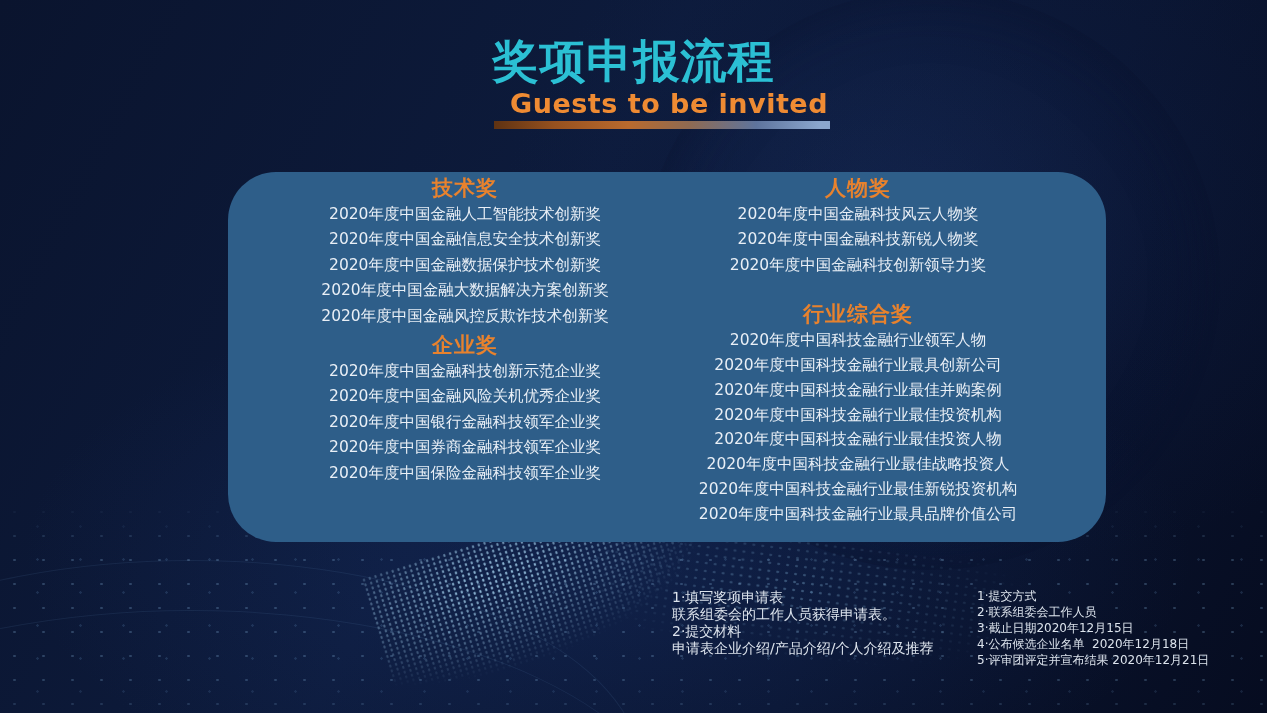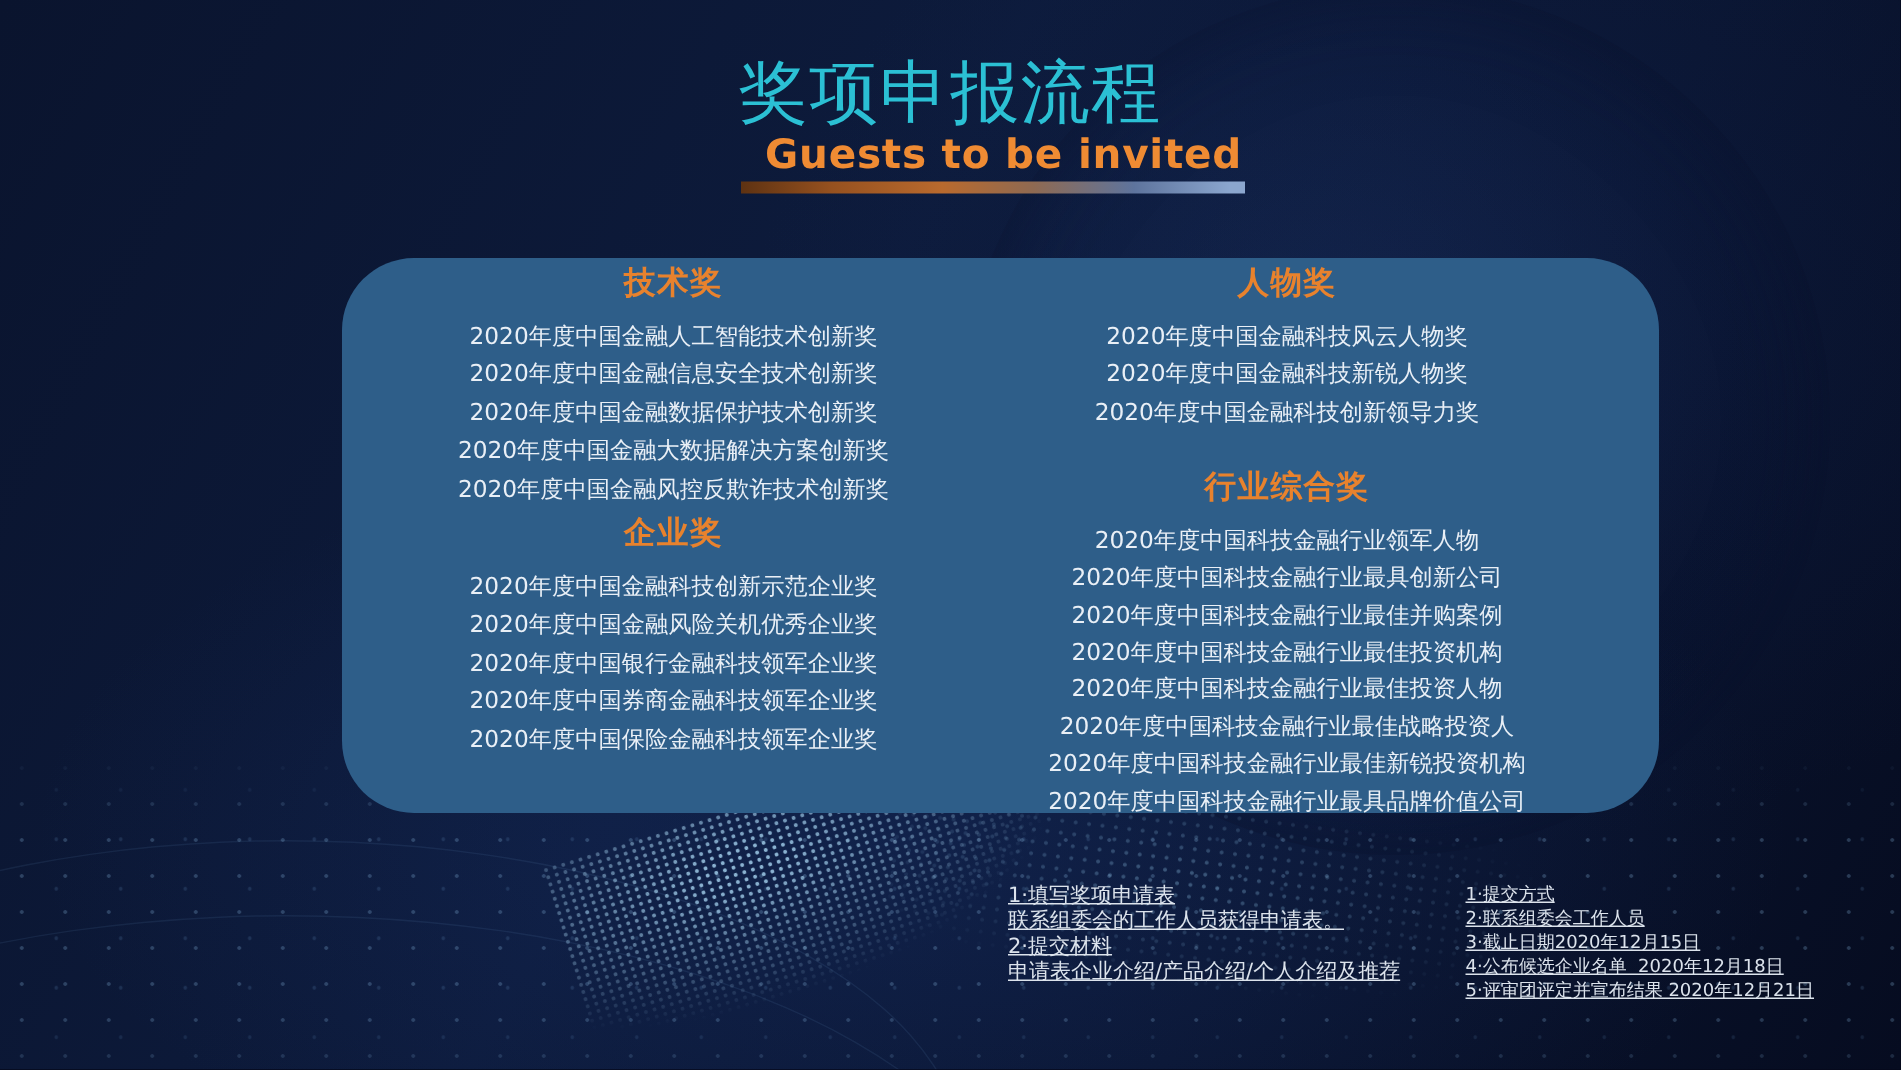--- a/index.html
+++ b/index.html
@@ -53,59 +53,59 @@
   .contour{
     position:absolute;border:1px solid rgba(120,165,215,.10);border-radius:50%;
   }
   .contour.c1{left:-260px;top:560px;width:900px;height:420px;}
   .contour.c2{left:-300px;top:610px;width:980px;height:460px;}
 
   
   .page-title{
     position:absolute;left:0;right:0;top:36px;margin:0;
     text-align:center;
-    font-size:46px;line-height:50px;font-weight:400;letter-spacing:1px;
+    font-size:46px;line-height:50px;font-weight:700;letter-spacing:1px;
     color:#2BC0D4;
   }
   .page-subtitle{
     position:absolute;top:90px;right:439px;
     font-size:27px;line-height:28px;font-weight:800;letter-spacing:.5px;
     color:#EF8B33;
   }
   .title-bar{
     position:absolute;left:494px;top:121px;width:336px;height:8px;
     background:linear-gradient(90deg,#5E3212 0%,#96511F 18%,#B96A2E 40%,#8F6A52 58%,#5E749D 78%,#8BA6CE 97%);
   }
 
   
   .panel{
     position:absolute;left:228px;top:172px;width:878px;height:370px;
     background:#2E5E89;border-radius:48px;
   }
   .col{position:absolute;top:0;text-align:center;}
-  .col-left{left:51px;width:340px;}
+  .col-left{left:67px;width:340px;}
   .col-right{left:460px;width:340px;}
   .group-title{
     margin-top:3px;
     font-size:21px;line-height:27px;font-weight:800;
     color:#E8822D;letter-spacing:1px;
   }
   .group-title.gap{margin-top:23px;}
-  .group-items{margin-top:10px;}
+  .group-items{margin-top:0;}
   .award-item{
     font-size:15.5px;line-height:25.4px;
     color:#E9EFF6;white-space:nowrap;
   }
   .award-item.tight{line-height:24.8px;}
 
   
   .notes{position:absolute;color:#DCE3EC;}
   .notes-left{left:672px;top:589px;width:300px;font-size:14px;line-height:17px;}
   .notes-right{left:977px;top:589px;width:290px;font-size:12px;line-height:15.9px;}
-  .note-line{white-space:pre;text-decoration:underline;}
+  .note-line{white-space:pre;}
 </style>
 </head>
 <body>
 
 <div class="stage">
 
   <div class="globe"></div>
   <div class="contour c1"></div>
   <div class="contour c2"></div>
   <div class="particle-field"></div>

